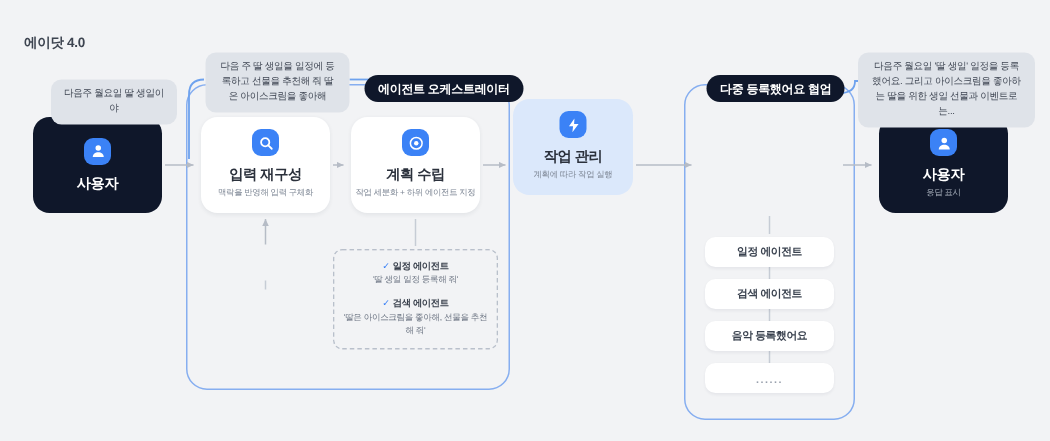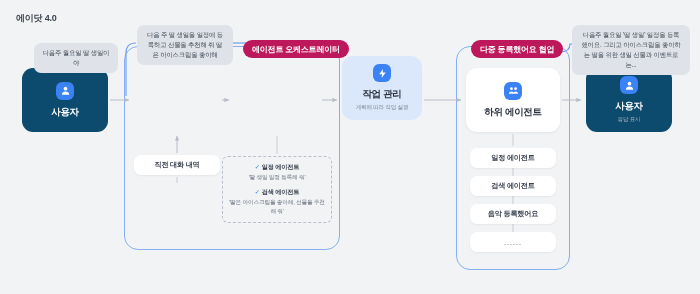--- a/index.html
+++ b/index.html
@@ -2,40 +2,40 @@
 <html><head>
 <meta charset="utf-8">
 <style>
   * { box-sizing: border-box; margin: 0; padding: 0; }
   html, body {
     width: 700px; height: 294px;
     background: #f2f3f5;
     font-family: "Liberation Sans", "DejaVu Sans", sans-serif;
     overflow: hidden;
   }
-  #stage { position: relative; width: 700px; height: 234px; }
+  #stage { position: relative; width: 700px; height: 234px; margin-top: 10px; }
 
   .page-title {
     position: absolute; left: 16px; top: 12px;
     font-size: 9px; font-weight: 700; color: #3d4450; letter-spacing: -.2px;
   }
 
   
   .group-frame {
     position: absolute;
     border: 1.3px solid #86aef0;
     border-radius: 14px;
     background: transparent;
   }
   #frame-orch { left: 124px; top: 46px; width: 216px; height: 204px; }
   #frame-multi { left: 456px; top: 46px; width: 114px; height: 224px; }
 
   .group-label {
     position: absolute;
-    background: #be185d;
+    background: #0f172a;
     color: #fff;
     font-size: 8px; font-weight: 700;
     padding: 3.5px 9px;
     border-radius: 10px;
     white-space: nowrap;
     letter-spacing: -.2px;
     z-index: 6;
   }
   #label-orch { left: 243px; top: 40px; }
   #label-multi { left: 471px; top: 40px; }
@@ -57,21 +57,21 @@
   #bubble-user-out { left: 572px; top: 25px; width: 118px; }
 
   
   .node {
     position: absolute;
     border-radius: 11px;
     display: flex; flex-direction: column;
     align-items: center; justify-content: center;
     z-index: 4;
   }
-  .node.dark { background: #0c4a6e; }
+  .node.dark { background: #0f172a; }
   .node.white { background: #ffffff; box-shadow: 0 1px 3px rgba(30,40,60,.07); }
   .node.tint  { background: #dbe8fb; }
 
   .node-icon {
     width: 18px; height: 18px;
     border-radius: 6px;
     background: #3b82f6;
     display: flex; align-items: center; justify-content: center;
     margin-bottom: 6px;
   }
@@ -194,56 +194,64 @@
   <div class="node dark" id="node-user-left">
     <span class="node-icon">
       <svg width="11" height="11" viewBox="0 0 24 24" fill="#fff">
         <circle cx="12" cy="8" r="4"></circle>
           <path d="M4 21c0-4.4 3.6-7 8-7s8 2.6 8 7z"></path>
       </svg>
     </span>
     <span class="node-title">사용자</span>
   </div>
 
-
+  <div class="node white" id="node-rewrite">
+    <span class="node-icon">
+      <svg width="11" height="11" viewBox="0 0 24 24" fill="none" stroke="#fff" stroke-width="2.6">
+        <circle cx="10.5" cy="10.5" r="6"></circle>
+          <line x1="15" y1="15" x2="20" y2="20" stroke-linecap="round"></line>
+      </svg>
+    </span>
+    <span class="node-title">입력 재구성</span>
+    <span class="node-sub">맥락을 반영해 입력 구체화</span>
+  </div>
+
+  <div class="node white" id="node-plan">
+    <span class="node-icon">
+      <svg width="11" height="11" viewBox="0 0 24 24" fill="none" stroke="#fff" stroke-width="2.2">
+        <circle cx="12" cy="12" r="8.5"></circle>
+          <circle cx="12" cy="12" r="3.2" fill="#fff" stroke="none"></circle>
+      </svg>
+    </span>
+    <span class="node-title">계획 수립</span>
+    <span class="node-sub">작업 세분화 + 하위 에이전트 지정</span>
+  </div>
 
   <div class="node tint" id="node-task">
     <span class="node-icon">
       <svg width="11" height="11" viewBox="0 0 24 24" fill="#fff">
         <path d="M13 2 L5 13.5 H11 L10 22 L19 10 H12.5 Z"></path>
       </svg>
     </span>
     <span class="node-title">작업 관리</span>
     <span class="node-sub">계획에 따라 작업 실행</span>
   </div>
 
-  <div class="node white" id="node-subagent">
-    <span class="node-icon">
-      <svg width="11" height="11" viewBox="0 0 24 24" fill="#fff">
-        <circle cx="7.5" cy="8" r="3"></circle>
-          <circle cx="16.5" cy="8" r="3"></circle>
-        <path d="M2 19c0-3.2 2.5-5 5.5-5S13 15.8 13 19z"></path>
-        <path d="M12 19c0-3.2 2-5 4.5-5S22 15.8 22 19z"></path>
-      </svg>
-    </span>
-    <span class="node-title">하위 에이전트</span>
-  </div>
 
   <div class="node dark" id="node-user-right">
     <span class="node-icon">
       <svg width="11" height="11" viewBox="0 0 24 24" fill="#fff">
         <circle cx="12" cy="8" r="4"></circle>
           <path d="M4 21c0-4.4 3.6-7 8-7s8 2.6 8 7z"></path>
       </svg>
     </span>
     <span class="node-title">사용자</span>
     <span class="node-sub">응답 표시</span>
   </div>
 
-  <div class="pill" id="pill-history">직전 대화 내역</div>
 
   <div id="checklist">
     <div class="check-item">
       <div class="check-head">
         <span class="tick">✓</span><span>일정 에이전트</span>
       </div>
       <div class="check-quote">'딸 생일 일정 등록해 줘'</div>
     </div>
     <div class="check-item">
       <div class="check-head">

